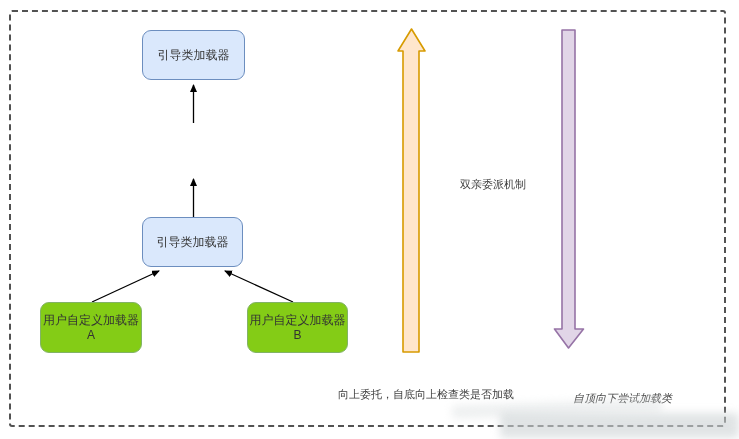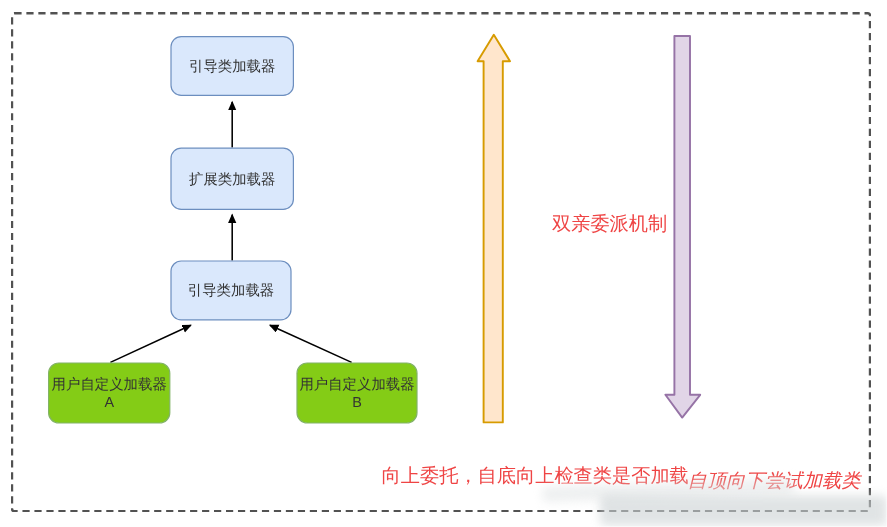--- a/index.html
+++ b/index.html
@@ -22,24 +22,24 @@
     border-radius:9px;box-sizing:border-box;line-height:1.2;
   }
   .node.blue{background:#dae8fc;border:1.4px solid #6c8ebf;}
   .node.green{background:#84cc16;border:1.4px solid #82b366;}
   .node-bootstrap{left:142px;top:30px;width:103px;height:50px;}
   .node-extension{left:142px;top:123px;width:103px;height:52px;}
   .node-application{left:142px;top:217px;width:101px;height:50px;}
   .node-custom-a{left:40px;top:302px;width:102px;height:51px;}
   .node-custom-b{left:247px;top:302px;width:101px;height:51px;}
   .diagram-text{
-    position:absolute;font-size:16px;color:#ef4444;white-space:nowrap;
+    position:absolute;font-size:11px;color:#404040;white-space:nowrap;
   }
   .mechanism-label{left:460px;top:177px;}
-  .upward-note{left:318px;top:387px;}
+  .upward-note{left:338px;top:387px;}
   .downward-note{left:573px;top:391px;font-style:italic;}
   .watermark{
     position:absolute;border-radius:4px;pointer-events:none;
     filter:blur(4px);
   }
   .watermark-main{left:500px;top:413px;width:239px;height:25px;background:#ccd2d4;opacity:.6;}
   .watermark-faint{left:452px;top:402px;width:210px;height:13px;background:#dde1e2;opacity:.5;transform:rotate(-2deg);}
 </style>
 </head>
 <body>
@@ -64,23 +64,20 @@
     <line x1="293" y1="302" x2="225" y2="271" stroke="#000000" stroke-width="1.3" marker-end="url(#arrow-black)"></line>
 
     <polygon points="411.5,29 425,51 419,51 419,352 403,352 403,51 398,51" stroke-width="1.6" stroke-linejoin="round" fill="#ffe6cc" stroke="#d79b00"></polygon>
 
     <polygon points="562,30 575,30 575,329 583.5,329 568.5,348 554.5,329 562,329" stroke-width="1.6" stroke-linejoin="round" fill="#e1d5e7" stroke="#9673a6"></polygon>
   </svg>
 
   <div class="node blue node-bootstrap">
     <span>引导类加载器</span>
   </div>
-  <div class="node blue node-extension">
-    <span>扩展类加载器</span>
-  </div>
   <div class="node blue node-application">
     <span>引导类加载器</span>
   </div>
   <div class="node green node-custom-a">
     <span>用户自定义加载器A</span>
   </div>
   <div class="node green node-custom-b">
     <span>用户自定义加载器B</span>
   </div>
 

